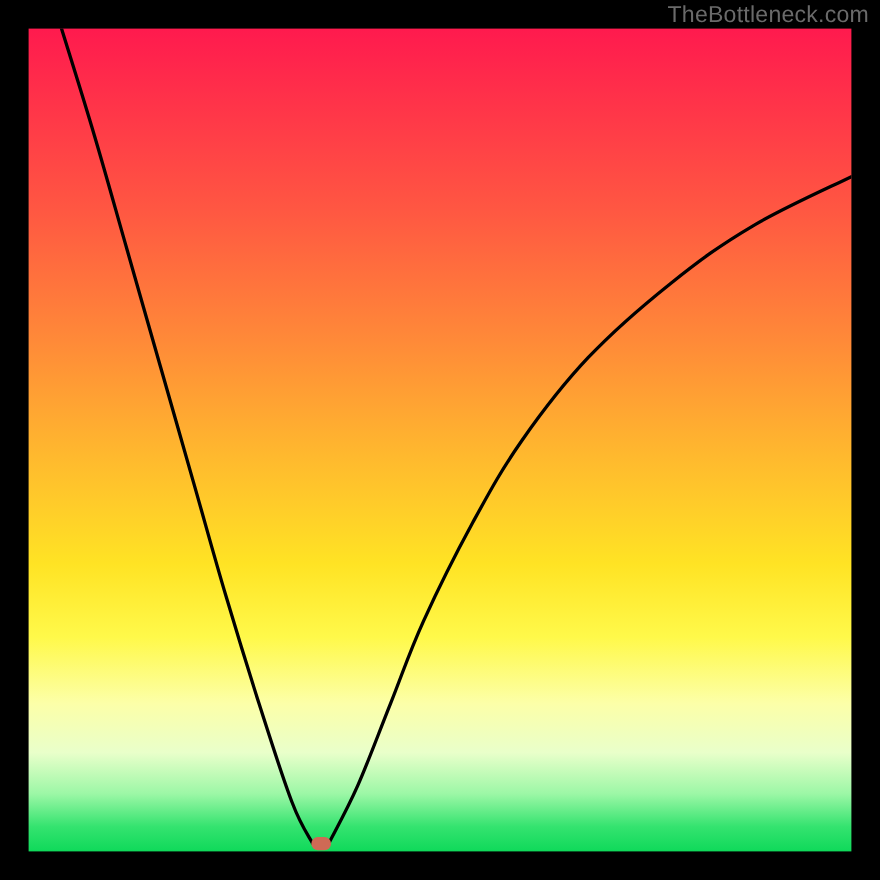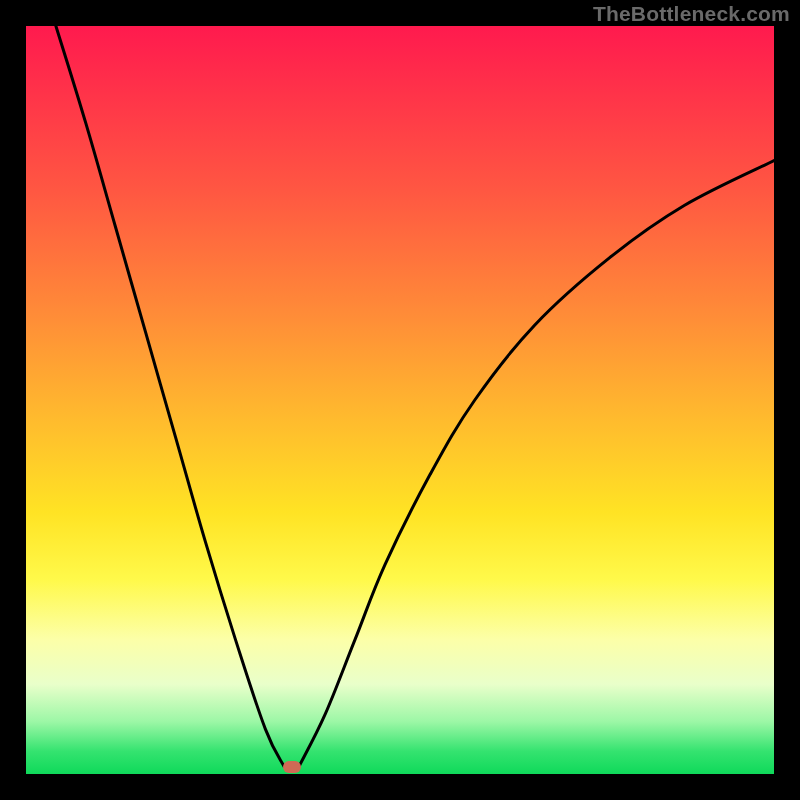--- a/index.html
+++ b/index.html
@@ -31,21 +31,21 @@
       #34e36f 97%,
       #0fd95a 100%
     );
   }
   .attribution {
     position: absolute;
     top: 2px;
     right: 10px;
     color: #6a6a6a;
     font-size: 21px;
-    font-weight: 700;
+    font-weight: 400;
     letter-spacing: 0.2px;
   }
   svg.curve {
     position: absolute;
     left: 0;
     top: 0;
     width: 748px;
     height: 748px;
     display: block;
   }

